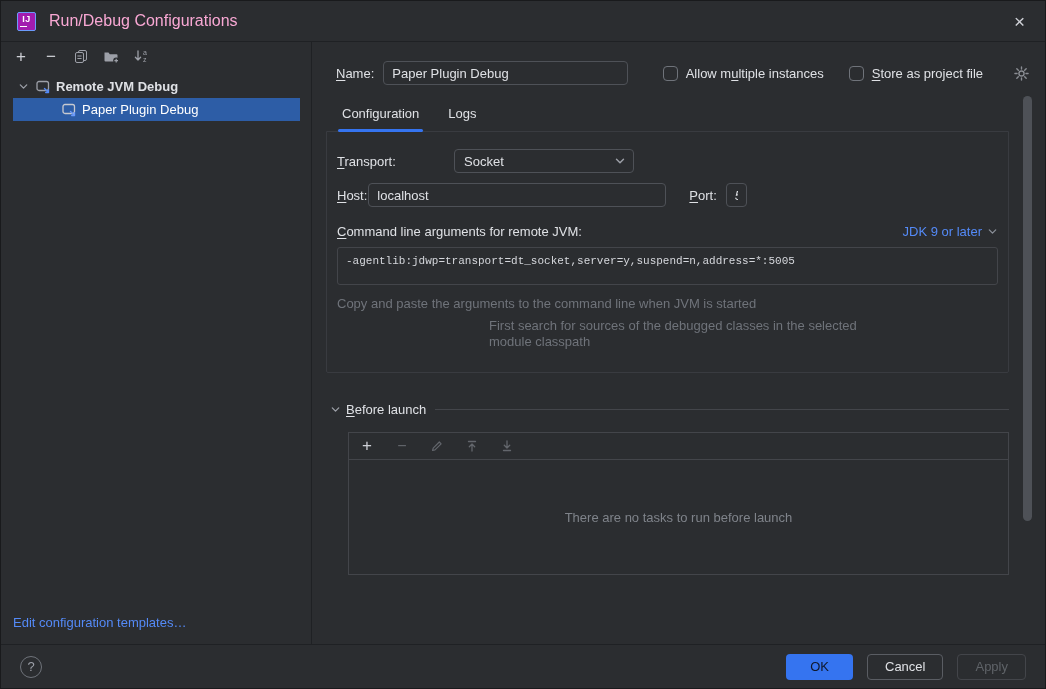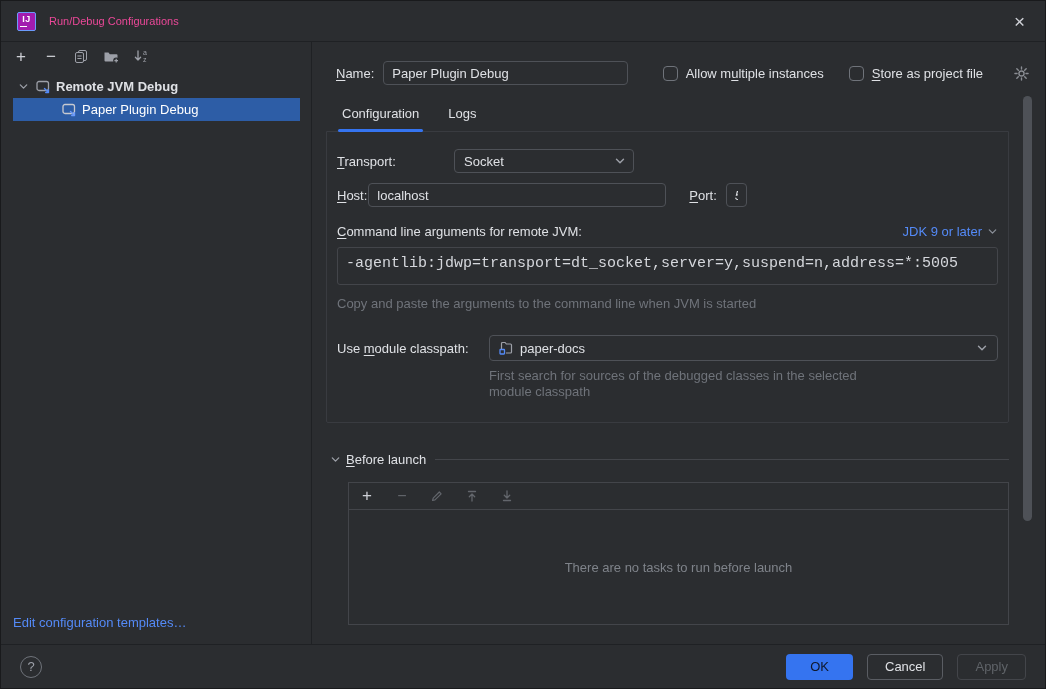--- a/index.html
+++ b/index.html
@@ -12,21 +12,21 @@
   }
   u { text-decoration:underline; text-underline-offset:2px; }
 
   
   .titlebar { position:absolute; top:0; left:0; right:0; height:41px;
     border-bottom:1px solid #1f2124; display:flex; align-items:center; padding:0 16px; }
   .app-logo { width:19px; height:19px; background:#a21caf; border:1.5px solid #6b9bfa; border-radius:2px;
     display:flex; flex-direction:column; align-items:center; justify-content:center; }
   .app-logo .ij { color:#fff; font-size:9px; font-weight:bold; line-height:9px; letter-spacing:0.5px; }
   .app-logo .bar { width:7px; height:1.8px; background:#fff; margin-top:2px; margin-right:4px; align-self:flex-start; margin-left:2px; }
-  .dialog-title { margin-left:13px; font-size:11px; color:#ec4899; }
+  .dialog-title { margin-left:13px; font-size:16px; color:#f9a8d4; }
   .close-btn { margin-left:auto; color:#ced0d6; font-size:19px; line-height:19px; cursor:pointer; padding:0 4px; }
 
   
   .sidebar { position:absolute; top:41px; left:0; width:311px; bottom:44px;
     border-right:1px solid #1f2124; }
   .side-toolbar { height:26px; display:flex; align-items:center; gap:8px; padding:2px 9px 0; }
   .tbtn { width:22px; height:22px; display:flex; align-items:center; justify-content:center;
     color:#9da0a8; cursor:pointer; border-radius:4px; }
   .tbtn .pm { font-size:17px; line-height:17px; color:#ced0d6; }
   .tree { padding-top:7px; }
@@ -62,21 +62,21 @@
   .frow:first-child { margin-top:17px; }
   .lblw { width:117px; }
   .dd { width:180px; height:24px; border:1px solid #4e5157; border-radius:4px;
     display:flex; align-items:center; justify-content:space-between; padding:0 7px 0 9px; cursor:pointer; }
   .host-input { width:298px; margin-left:1px; }
   .port-lbl { margin-left:23px; margin-right:9px; }
   .port-input { width:21px;font-style:italic; }
   .cmd-head { display:flex; align-items:center; justify-content:space-between; margin-top:15px; height:18px; }
   .jdk-link { color:#548af7; display:flex; align-items:center; gap:5px; cursor:pointer; }
   .argsbox { margin-top:7px; height:38px; border:1px solid #43454a; border-radius:3px;
-    padding:7px 8px; font-family:"Liberation Mono","DejaVu Sans Mono",monospace; font-size:15px;
+    padding:7px 8px; font-family:"Liberation Mono","DejaVu Sans Mono",monospace; font-size:11px;
     color:#d5d7dc; white-space:nowrap; overflow:hidden; cursor:text; }
   .hint { color:#6f737a; margin-top:11px; }
   .mod-row { display:flex; align-items:center; height:26px; margin-top:24px; }
   .mod-lbl { width:152px; }
   .dd-mod { flex:1; height:26px; border:1px solid #4e5157; border-radius:4px;
     display:flex; align-items:center; padding:0 9px 0 8px; cursor:pointer; gap:6px; }
   .dd-mod .chev { margin-left:auto; display:flex; }
   .mod-hint { margin-left:152px; margin-top:7px; color:#6f737a; line-height:16px; }
 
   
@@ -246,38 +246,20 @@
           <span>
               <svg width="11" height="11" viewBox="0 0 12 12">
                 <path d="M2.5 4.2L6 7.8l3.5-3.6" fill="none" stroke="#8a8f98" stroke-width="1.4" stroke-linecap="round" stroke-linejoin="round"></path>
               </svg>
             </span>
         </span>
       </div>
       <div class="argsbox">-agentlib:jdwp=transport=dt_socket,server=y,suspend=n,address=*:5005</div>
       <div class="hint">Copy and paste the arguments to the command line when JVM is started</div>
 
-      <div class="mod-row">
-        <span class="mod-lbl"><span>Use </span><u>m</u><span>odule classpath:</span></span>
-        <span class="dd-mod">
-          <span>
-              <svg width="16" height="16" viewBox="0 0 16 16">
-                <path d="M3.5 5V3.5a1 1 0 0 1 1-1h2.6l1.2 1.5h4.2a1 1 0 0 1 1 1V12a1 1 0 0 1-1 1H8" fill="none" stroke="#9da0a8" stroke-width="1.2"></path>
-                <path d="M3.5 5v4" stroke="#9da0a8" stroke-width="1.2"></path>
-                <rect x="2" y="9.5" width="4.5" height="4.5" rx="0.5" fill="#2b2d30" stroke="#548af7" stroke-width="1.3"></rect>
-              </svg>
-            </span>
-          <span>paper-docs</span>
-          <span class="chev">
-              <svg width="12" height="12" viewBox="0 0 12 12">
-                <path d="M2.5 4.2L6 7.8l3.5-3.6" fill="none" stroke="#9da0a8" stroke-width="1.4" stroke-linecap="round" stroke-linejoin="round"></path>
-              </svg>
-            </span>
-        </span>
-      </div>
       <div class="mod-hint">
         <div>First search for sources of the debugged classes in the selected</div>
         <div>module classpath</div>
       </div>
     </div>
 
     <div class="bl-head">
       <span>
           <svg width="11" height="11" viewBox="0 0 12 12">
             <path d="M2.5 4.2L6 7.8l3.5-3.6" fill="none" stroke="#9da0a8" stroke-width="1.4" stroke-linecap="round" stroke-linejoin="round"></path>

